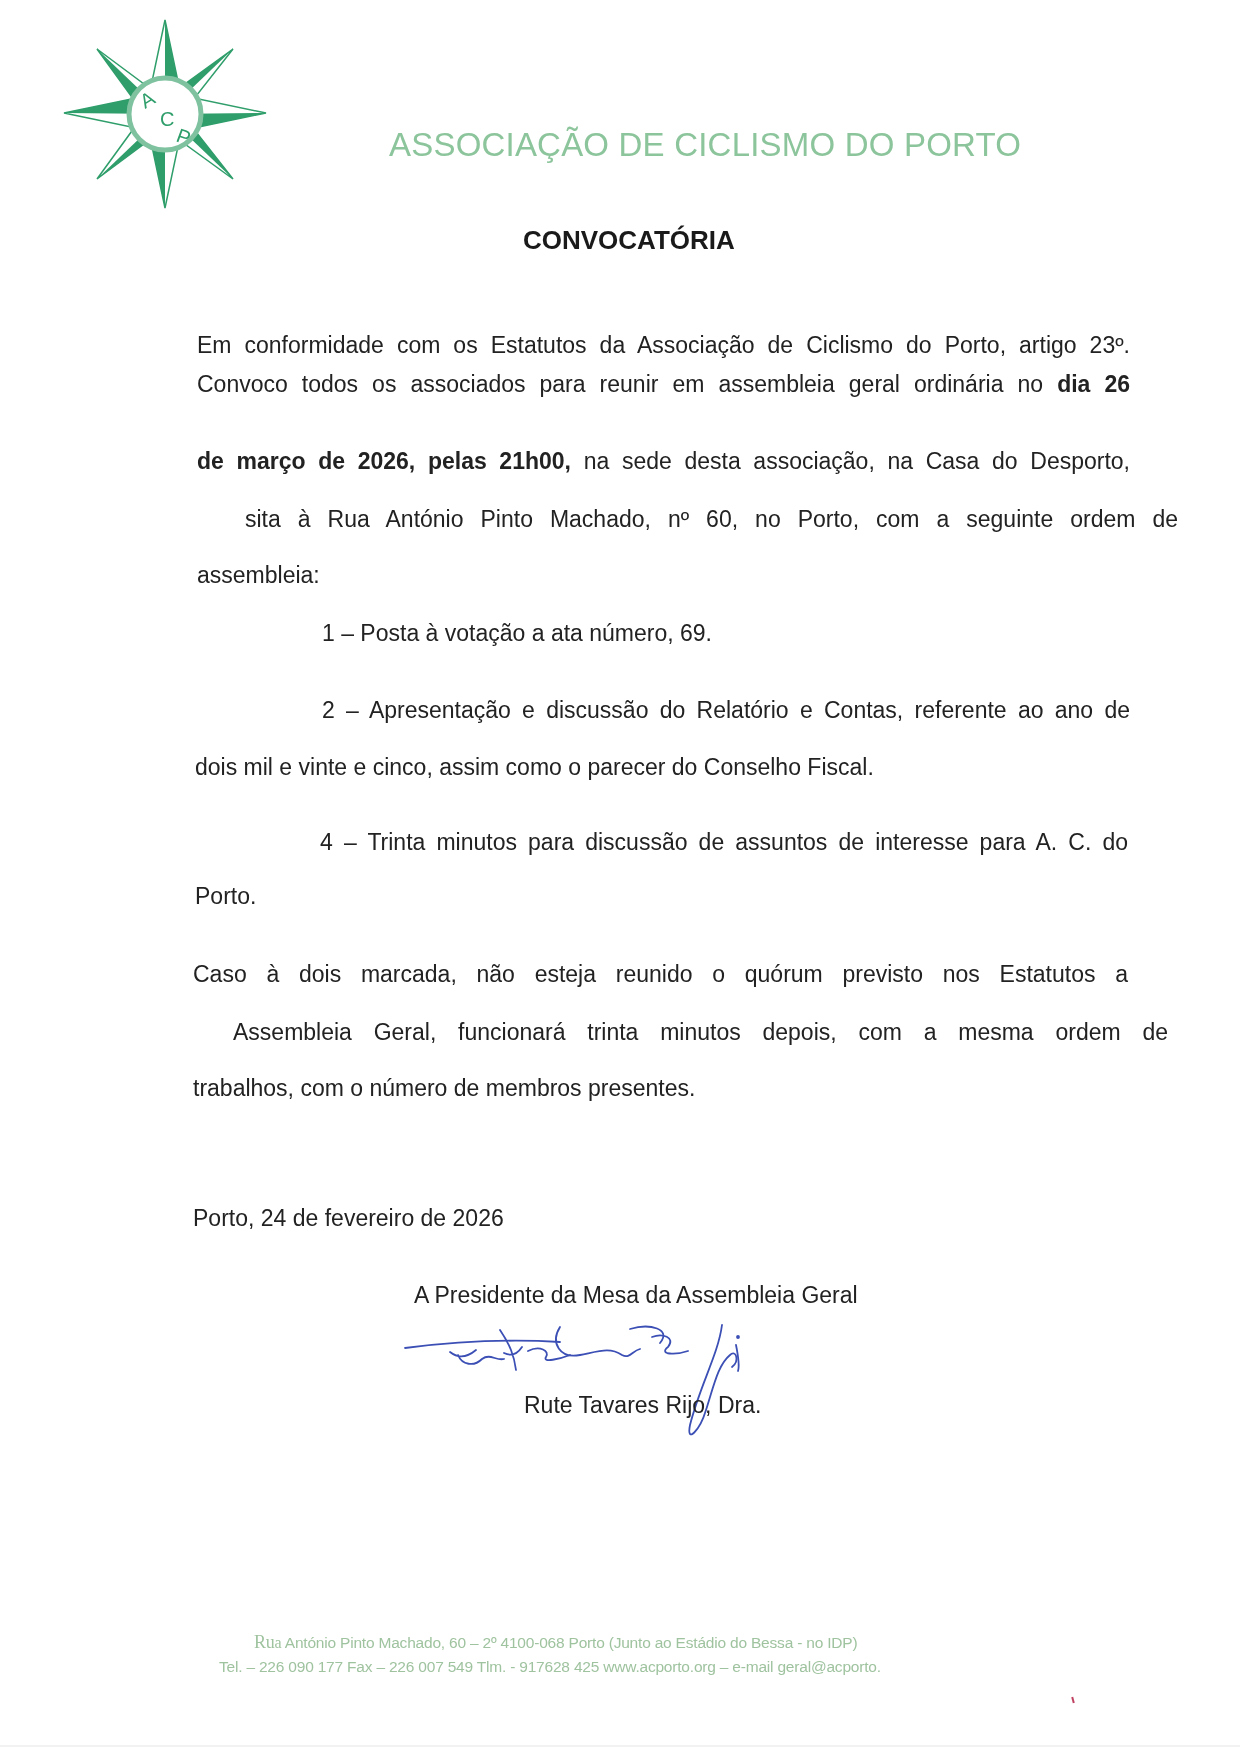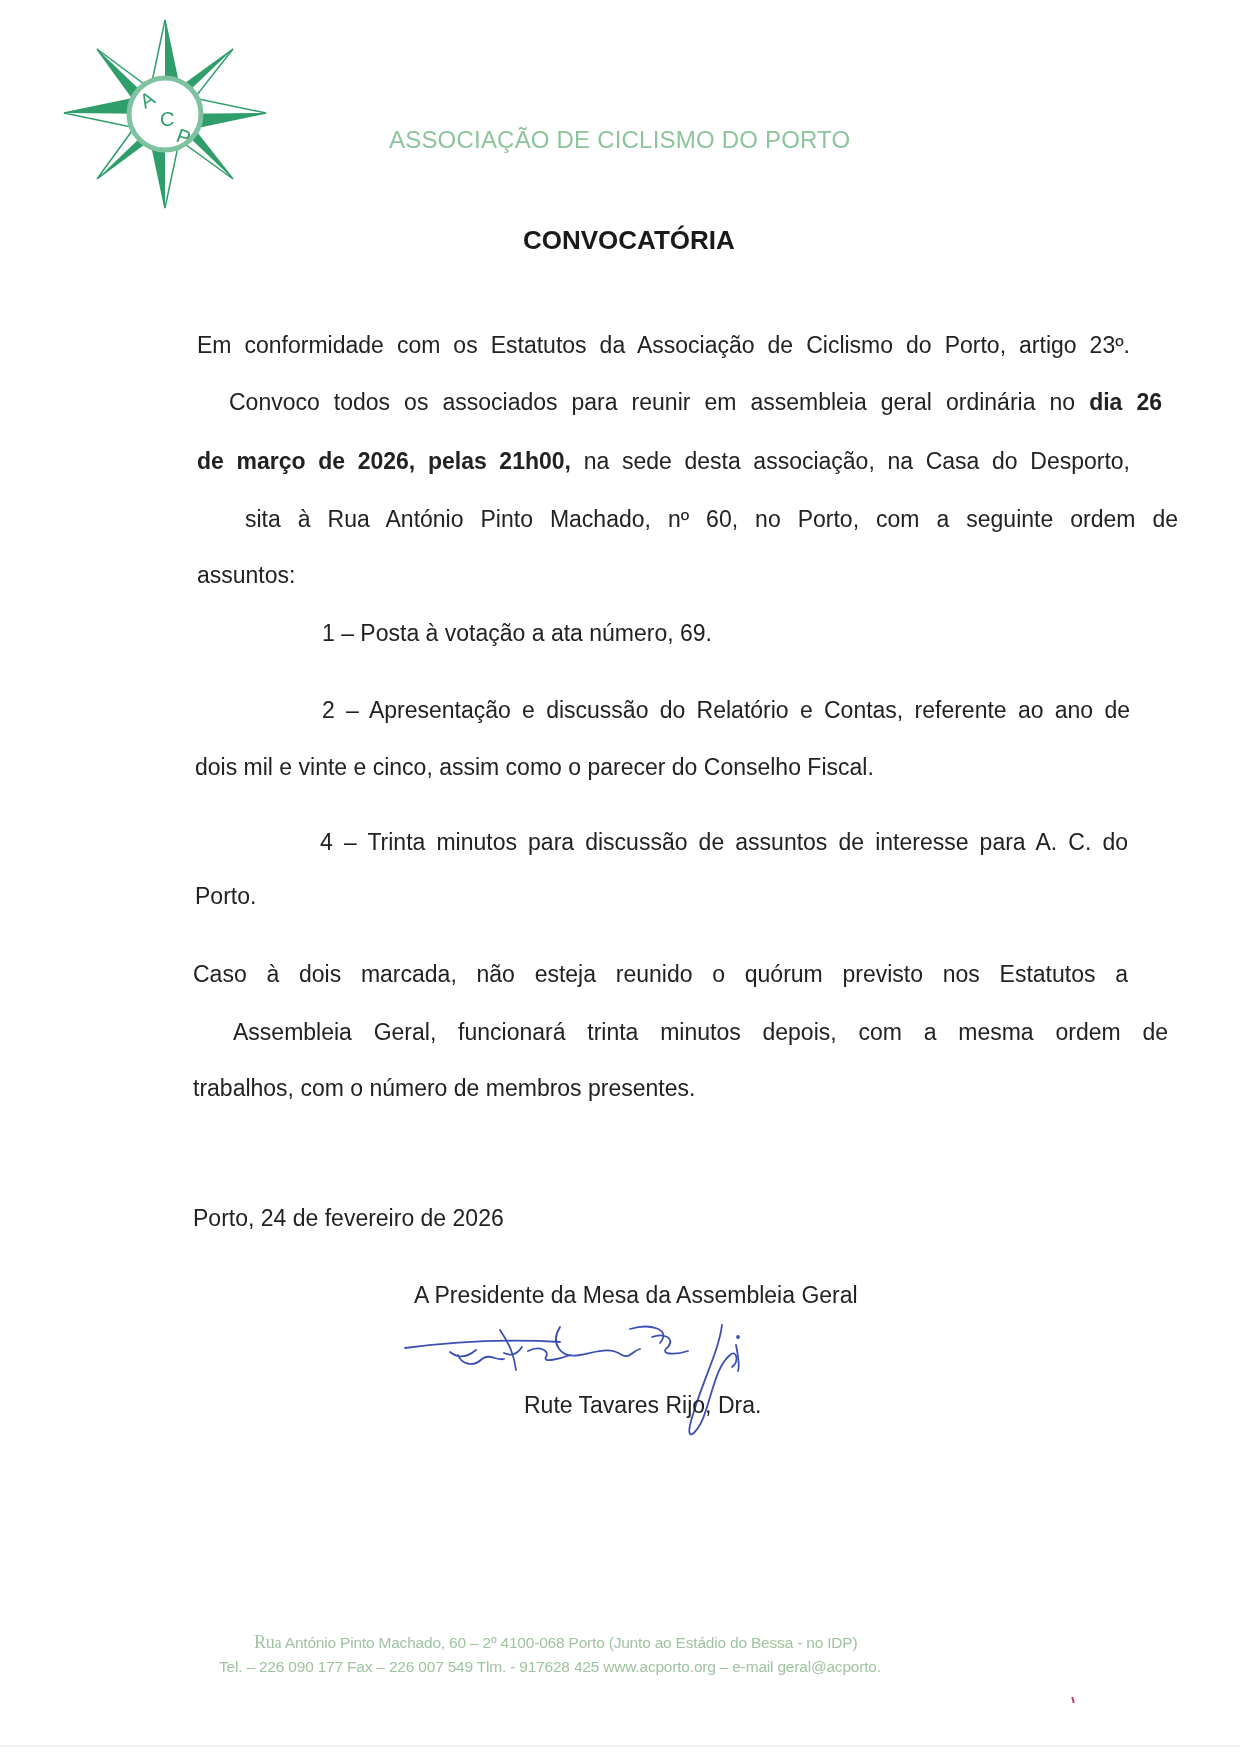--- a/index.html
+++ b/index.html
@@ -1,19 +1,19 @@
 <!DOCTYPE html>
 <html><head>
 <meta charset="utf-8">
 <style>
   html, body { margin:0; padding:0; background:#ffffff; }
   body { width:1240px; height:1754px; position:relative; overflow:hidden; font-family:"Liberation Sans", sans-serif; color:#1e1e1e; }
   .abs { position:absolute; white-space:nowrap; }
   .logo { position:absolute; left:62px; top:16px; width:206px; height:196px; }
-  .org-name { left:389px; top:126px; font-size:24px; color:#8cc59b; letter-spacing:0.2px; }
+  .org-name { left:389px; top:126px; font-size:33px; color:#8cc59b; letter-spacing:0.2px; }
   .title { left:523px; top:225px; font-size:26px; font-weight:bold; color:#1a1a1a; }
   .body-line { font-size:23px; color:#222; }
   .justify { position:absolute; left:197px; width:933px; text-align:justify; text-align-last:justify; white-space:nowrap; font-size:23px; color:#222; }
   .justify span.b, .bold { font-weight:bold; }
   .footer { font-size:15.5px; color:#9fc39f; font-family:"Liberation Sans", sans-serif; letter-spacing:-0.2px; }
   .sig { position:absolute; left:400px; top:1315px; width:430px; height:140px; }
   .hr-bottom { position:absolute; left:0; top:1745px; width:1240px; height:2px; background:#f2f2f2; }
   .speck { position:absolute; width:2px; height:6px; background:#c04060; transform:rotate(-15deg); }
 </style>
 </head>
@@ -49,24 +49,24 @@
     <text x="113" y="125" font-size="20" fill="#2f9e6b" font-family="Liberation Sans, sans-serif" transform="rotate(20 113 125)">P</text>
   </svg>
 </div>
 
 <div class="abs org-name">ASSOCIAÇÃO DE CICLISMO DO PORTO</div>
 
 <div class="abs title">CONVOCATÓRIA</div>
 
 <div class="justify" style="top:332px;">Em conformidade com os Estatutos da Associação de Ciclismo do Porto, artigo 23º.</div>
 
-<div class="justify" style="top:389px;margin-left:32px;"><span>Convoco todos os associados para reunir em assembleia geral ordinária no </span><span class="b">dia 26</span></div>
+<div class="justify" style="top:371px;"><span>Convoco todos os associados para reunir em assembleia geral ordinária no </span><span class="b">dia 26</span></div>
 <div class="justify" style="top:448px;"><span class="b">de março de 2026, pelas 21h00,</span><span> na sede desta associação, na Casa do Desporto,</span></div>
 <div class="justify" style="top:506px;margin-left:48px;">sita à Rua António Pinto Machado, nº 60, no Porto, com a seguinte ordem de</div>
-<div class="abs body-line" style="left:197px; top:562px;">assuntos:</div>
+<div class="abs body-line" style="left:197px; top:562px;">assembleia:</div>
 
 <div class="abs body-line" style="left:322px; top:620px;">1 – Posta à votação a ata número, 69.</div>
 
 <div class="abs body-line" style="left:322px; top:697px; width:808px; text-align:justify; text-align-last:justify;">2 – Apresentação e discussão do Relatório e Contas, referente ao ano de</div>
 <div class="abs body-line" style="left:195px; top:754px;">dois mil e vinte e cinco, assim como o parecer do Conselho Fiscal.</div>
 
 <div class="abs body-line" style="left:320px; top:829px; width:808px; text-align:justify; text-align-last:justify;">4 – Trinta minutos para discussão de assuntos de interesse para A. C. do</div>
 <div class="abs body-line" style="left:195px; top:883px;">Porto.</div>
 
 <div class="justify" style="top:961px; left:193px; width:935px;">Caso à dois marcada, não esteja reunido o quórum previsto nos Estatutos a</div>

